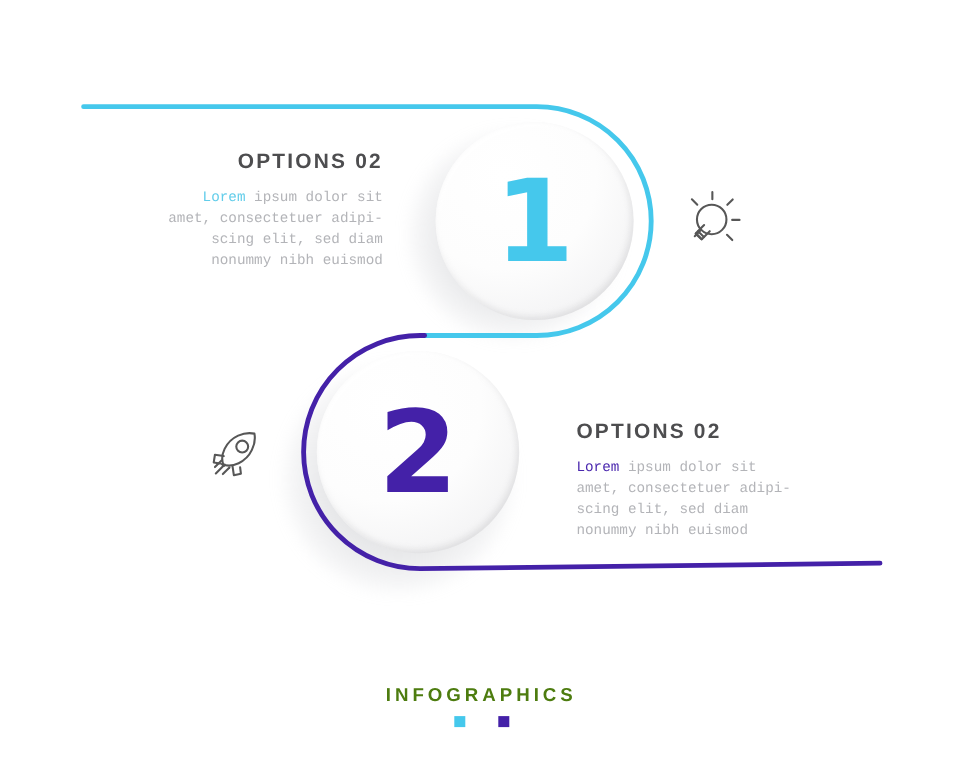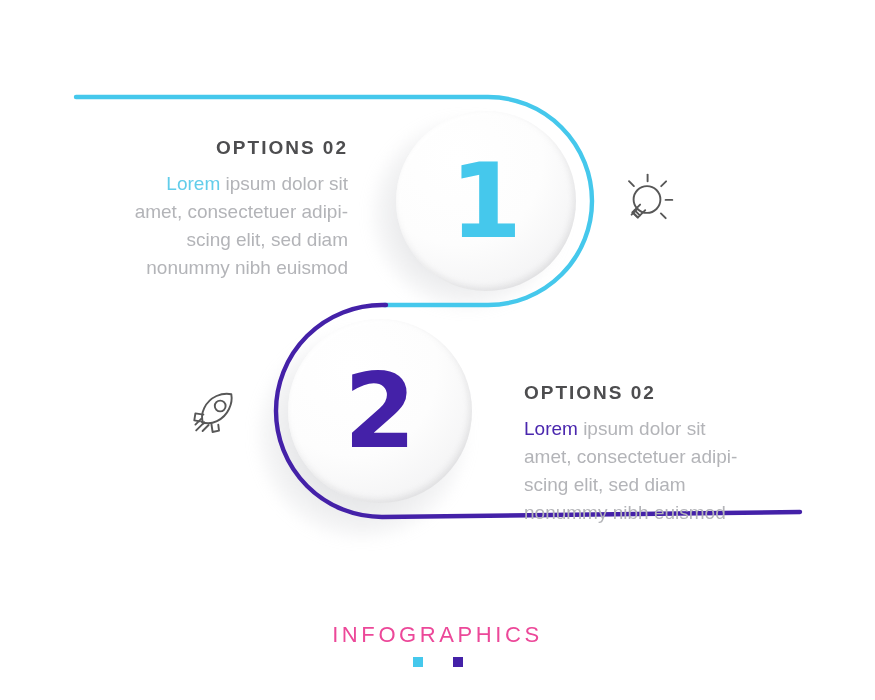--- a/index.html
+++ b/index.html
@@ -64,46 +64,46 @@
   .opt-title {
     font-family: "Liberation Sans", sans-serif;
     font-weight: 700;
     font-size: 19px;
     letter-spacing: 2.0px;
     color: #4d4d4f;
     margin-bottom: 11px;
     white-space: nowrap;
   }
   .opt-body {
-    font-family: Liberation Sans, sans-serif;
-    font-size: 19px;
+    font-family: Liberation Mono, monospace;
+    font-size: 13px;
     line-height: 1.47;
     color: #b3b4b8;
     font-weight: 400;
   }
   .opt-body .lead { font-weight: 400; }
   .align-right { text-align: right; }
   .align-left  { text-align: left; margin-top: 42px; }
 
   
   .icon-wrap { position: absolute; }
 
   
   #footer {
     position: absolute;
     left: 0; right: 0;
     top: 622px;
     text-align: center;
   }
   #footer-title {
     font-family: "Liberation Sans", sans-serif;
-    font-weight: 400;
-    font-size: 22px;
+    font-weight: 700;
+    font-size: 17px;
     letter-spacing: 3.6px;
-    color: #ec4899;
+    color: #4d7c0f;
   }
   #footer-dots {
     margin-top: 9px;
     display: flex;
     justify-content: center;
     gap: 30px;
   }
   .dot { width: 10px; height: 10px; display: inline-block; }
 </style>
 </head>

